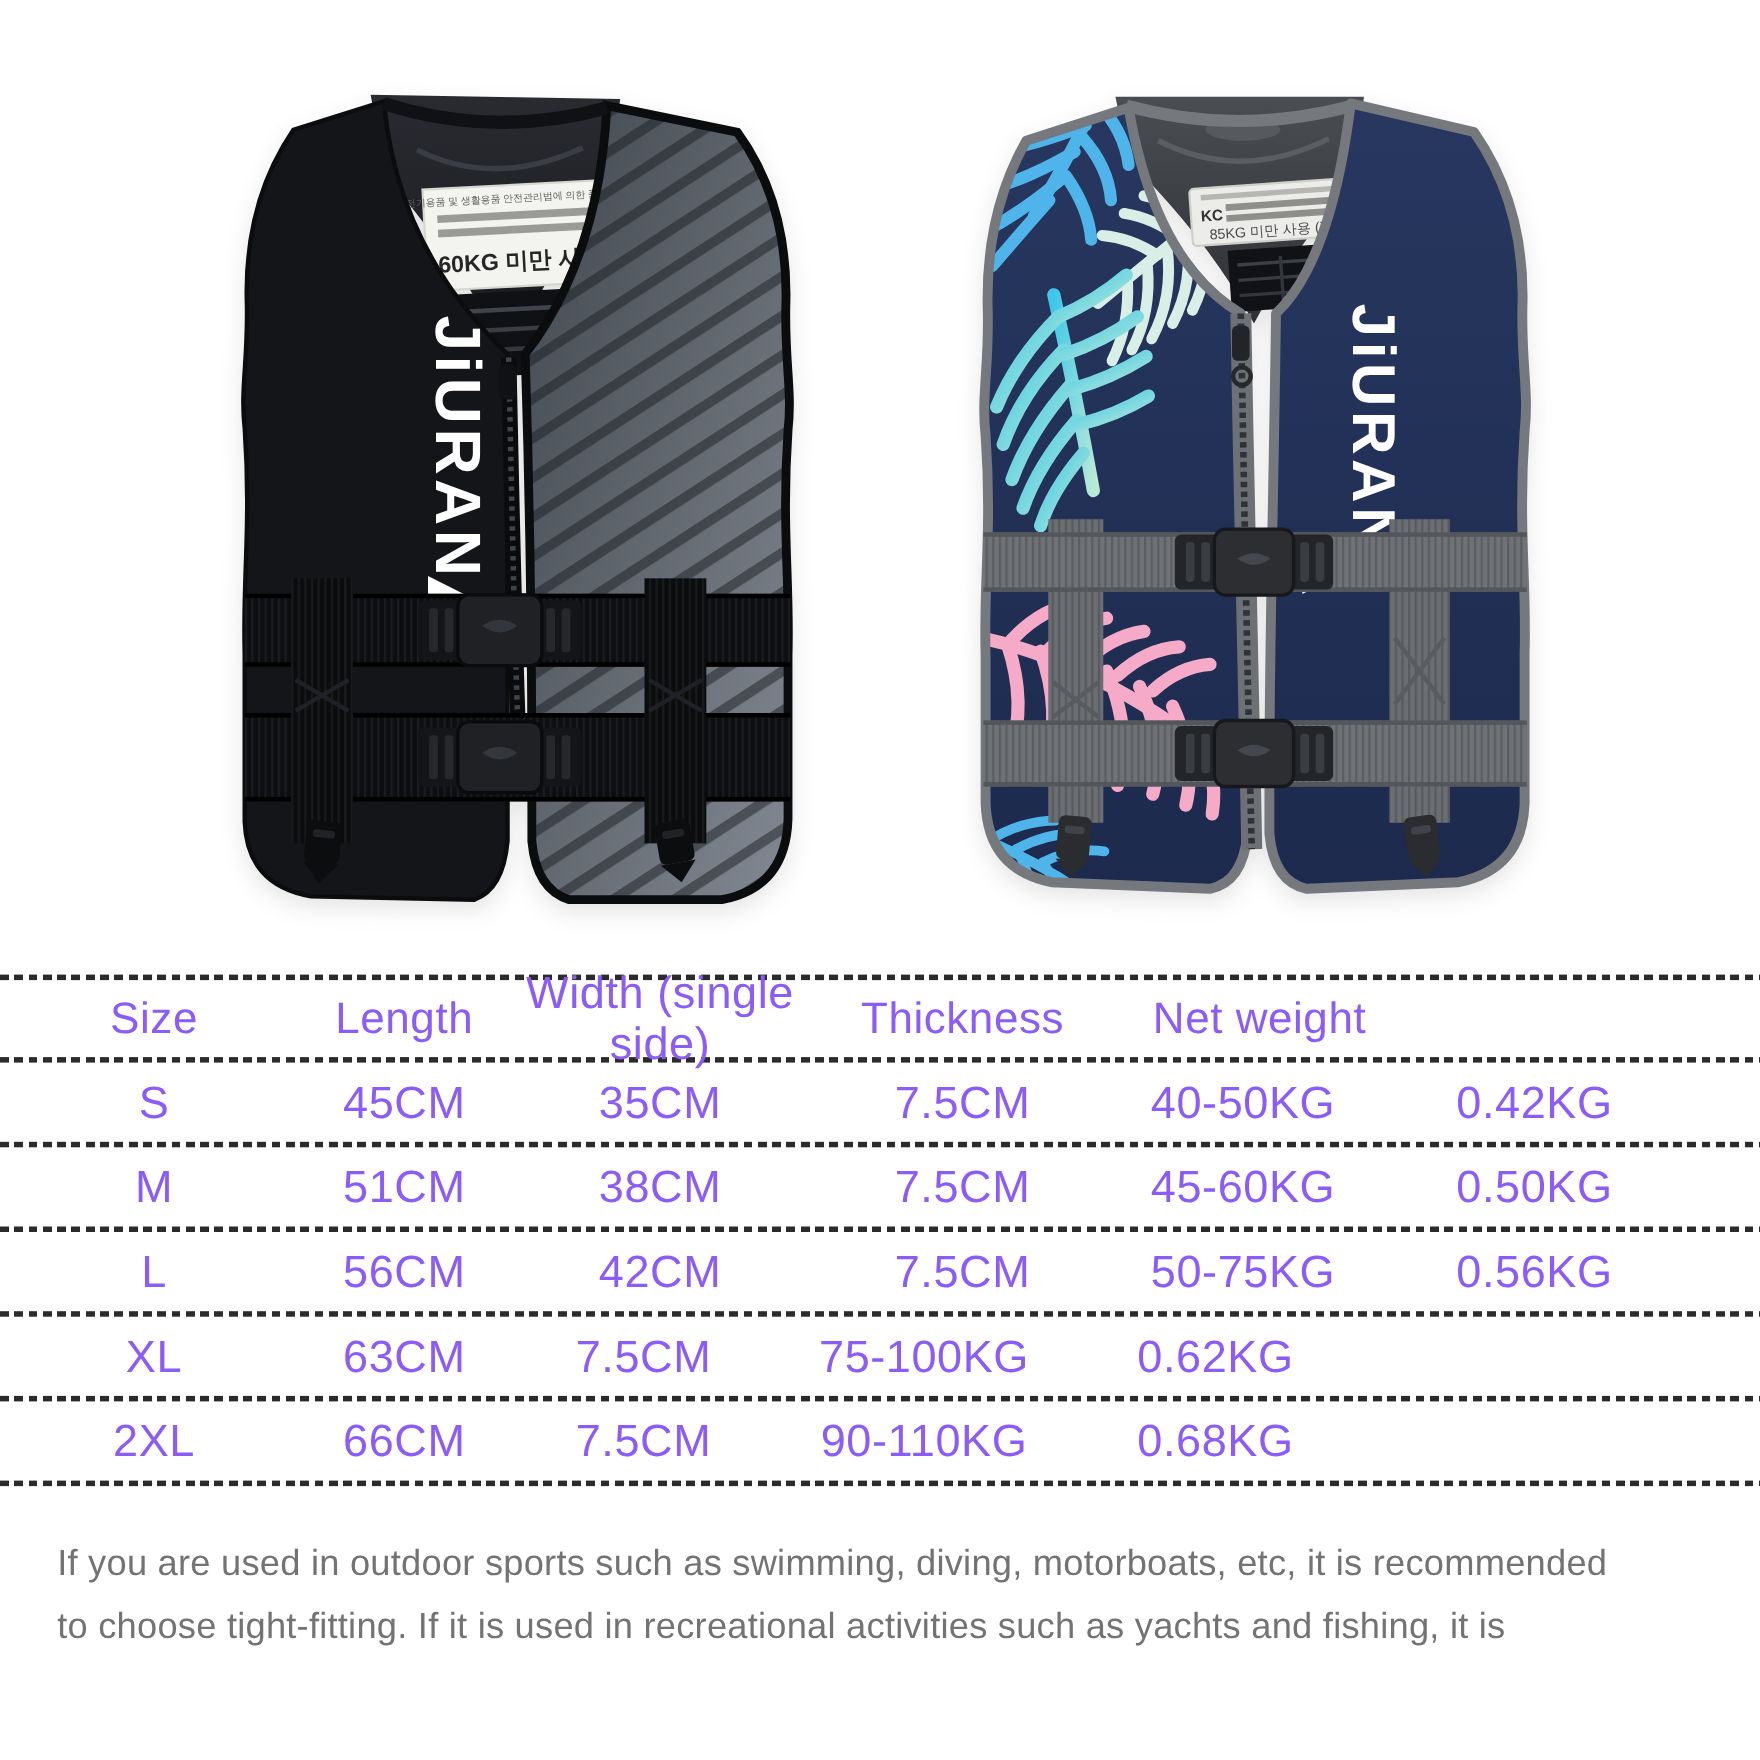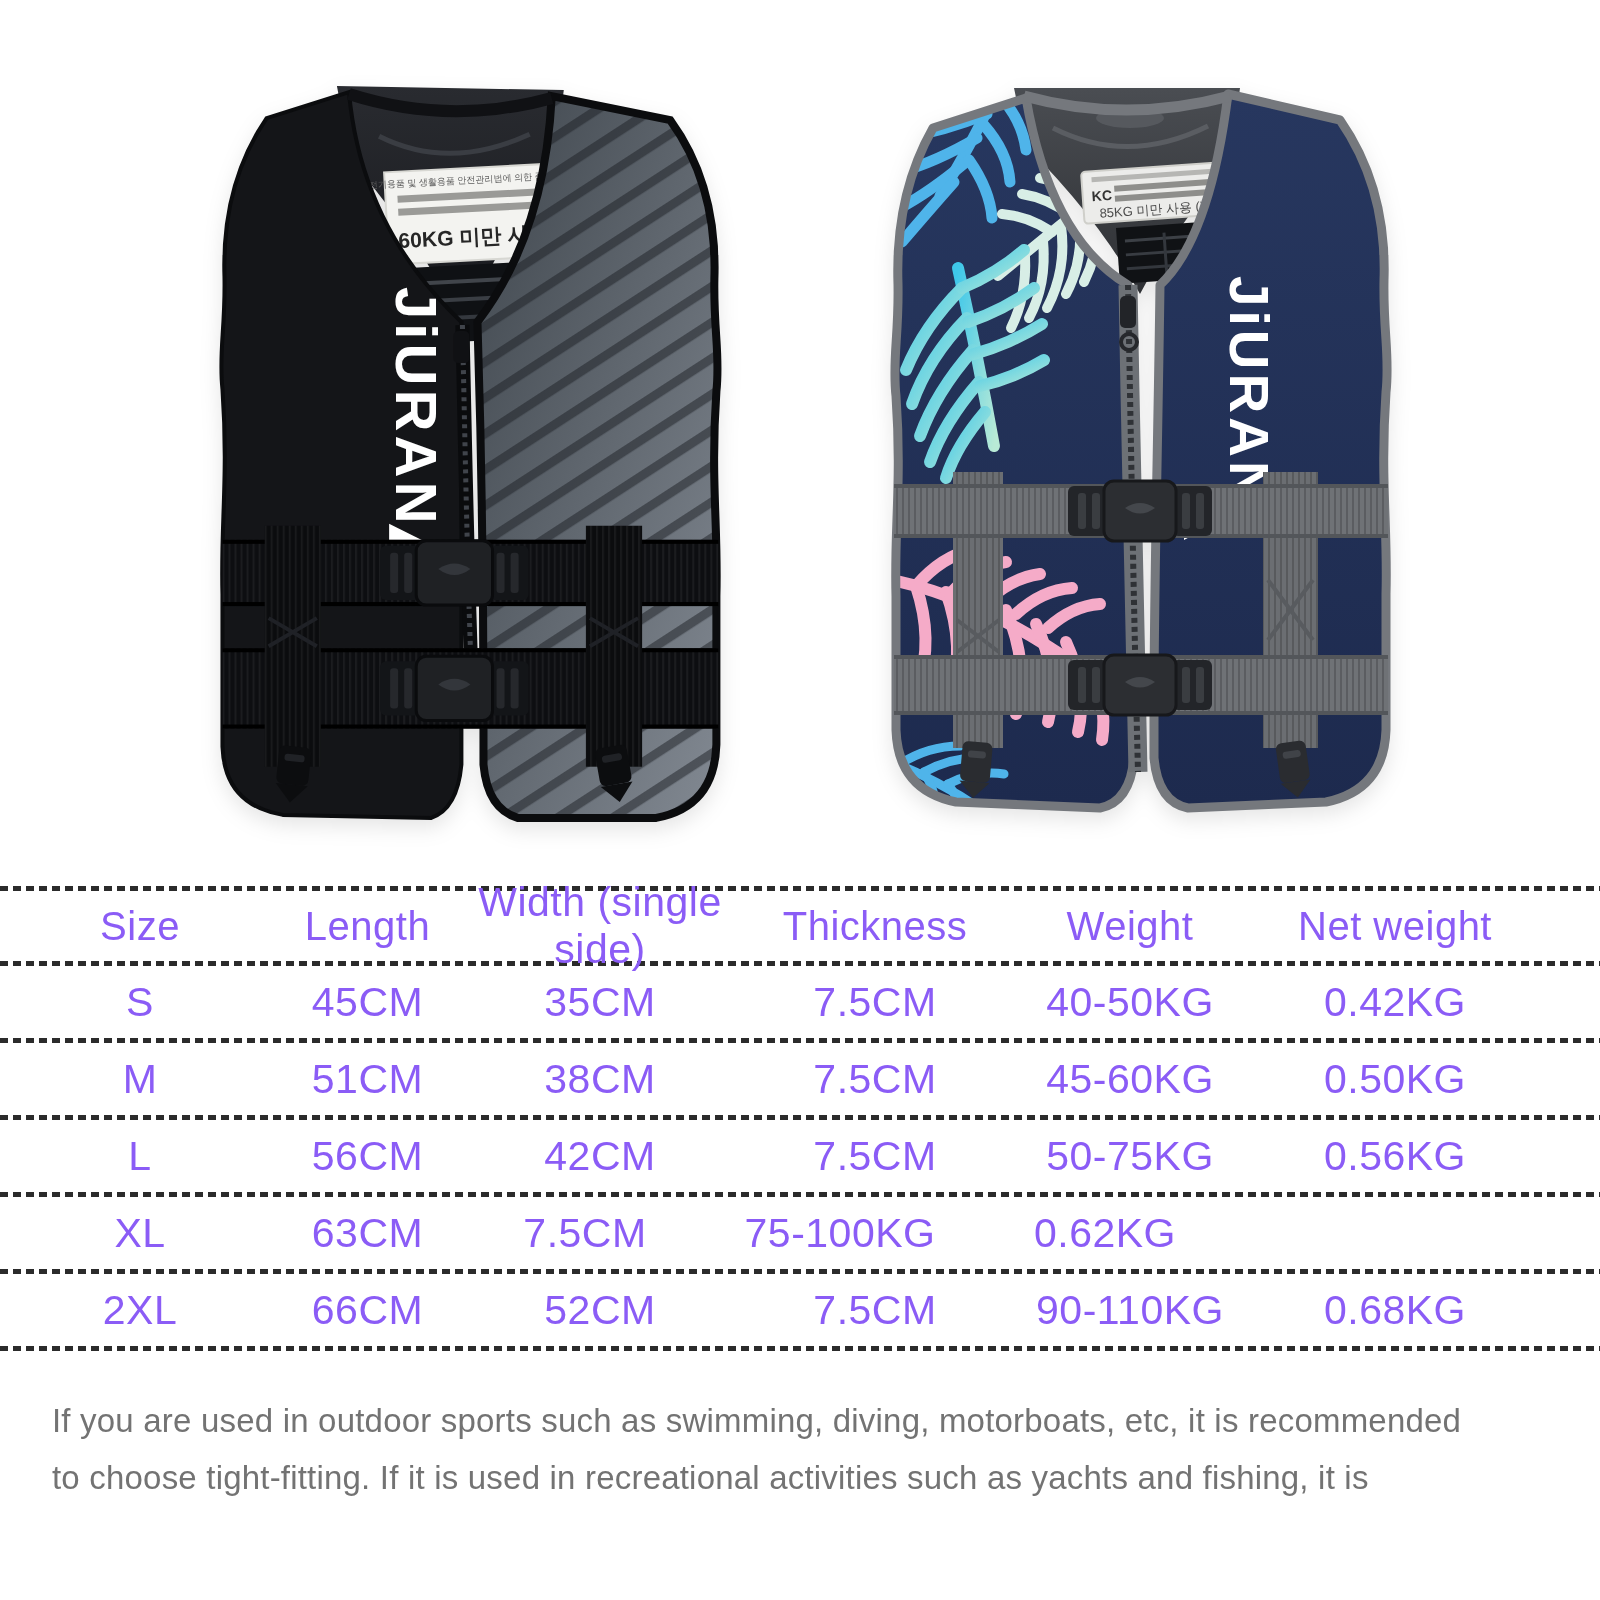--- a/index.html
+++ b/index.html
@@ -315,21 +315,20 @@
     </g>
   </svg>
 
   <div class="size-table">
     <div class="sep"></div>
     <div class="trow thead">
       <span class="c c0">Size</span>
       <span class="c c1">Length</span>
       <span class="c c2">Width (single side)</span>
       <span class="c c3">Thickness</span>
-      <span class="c c4">Weight</span>
       <span class="c c5">Net weight</span>
     </div>
     <div class="sep"></div>
     <div class="trow">
       <span class="c c0">S</span>
       <span class="c c1">45CM</span>
       <span class="c c2">35CM</span>
       <span class="c c3">7.5CM</span>
       <span class="c c4">40-50KG</span>
       <span class="c c5">0.42KG</span>
@@ -357,21 +356,20 @@
       <span class="c c0">XL</span>
       <span class="c c1">63CM</span>
       <span class="c c3">7.5CM</span>
       <span class="c c4">75-100KG</span>
       <span class="c c5">0.62KG</span>
     </div>
     <div class="sep"></div>
     <div class="trow">
       <span class="c c0">2XL</span>
       <span class="c c1">66CM</span>
-      <span class="c c2">52CM</span>
       <span class="c c3">7.5CM</span>
       <span class="c c4">90-110KG</span>
       <span class="c c5">0.68KG</span>
     </div>
     <div class="sep"></div>
   </div>
 
   <div class="note">
     <div class="note-line">If you are used in outdoor sports such as swimming, diving, motorboats, etc, it is recommended</div>
     <div class="note-line">to choose tight-fitting. If it is used in recreational activities such as yachts and fishing, it is</div>

